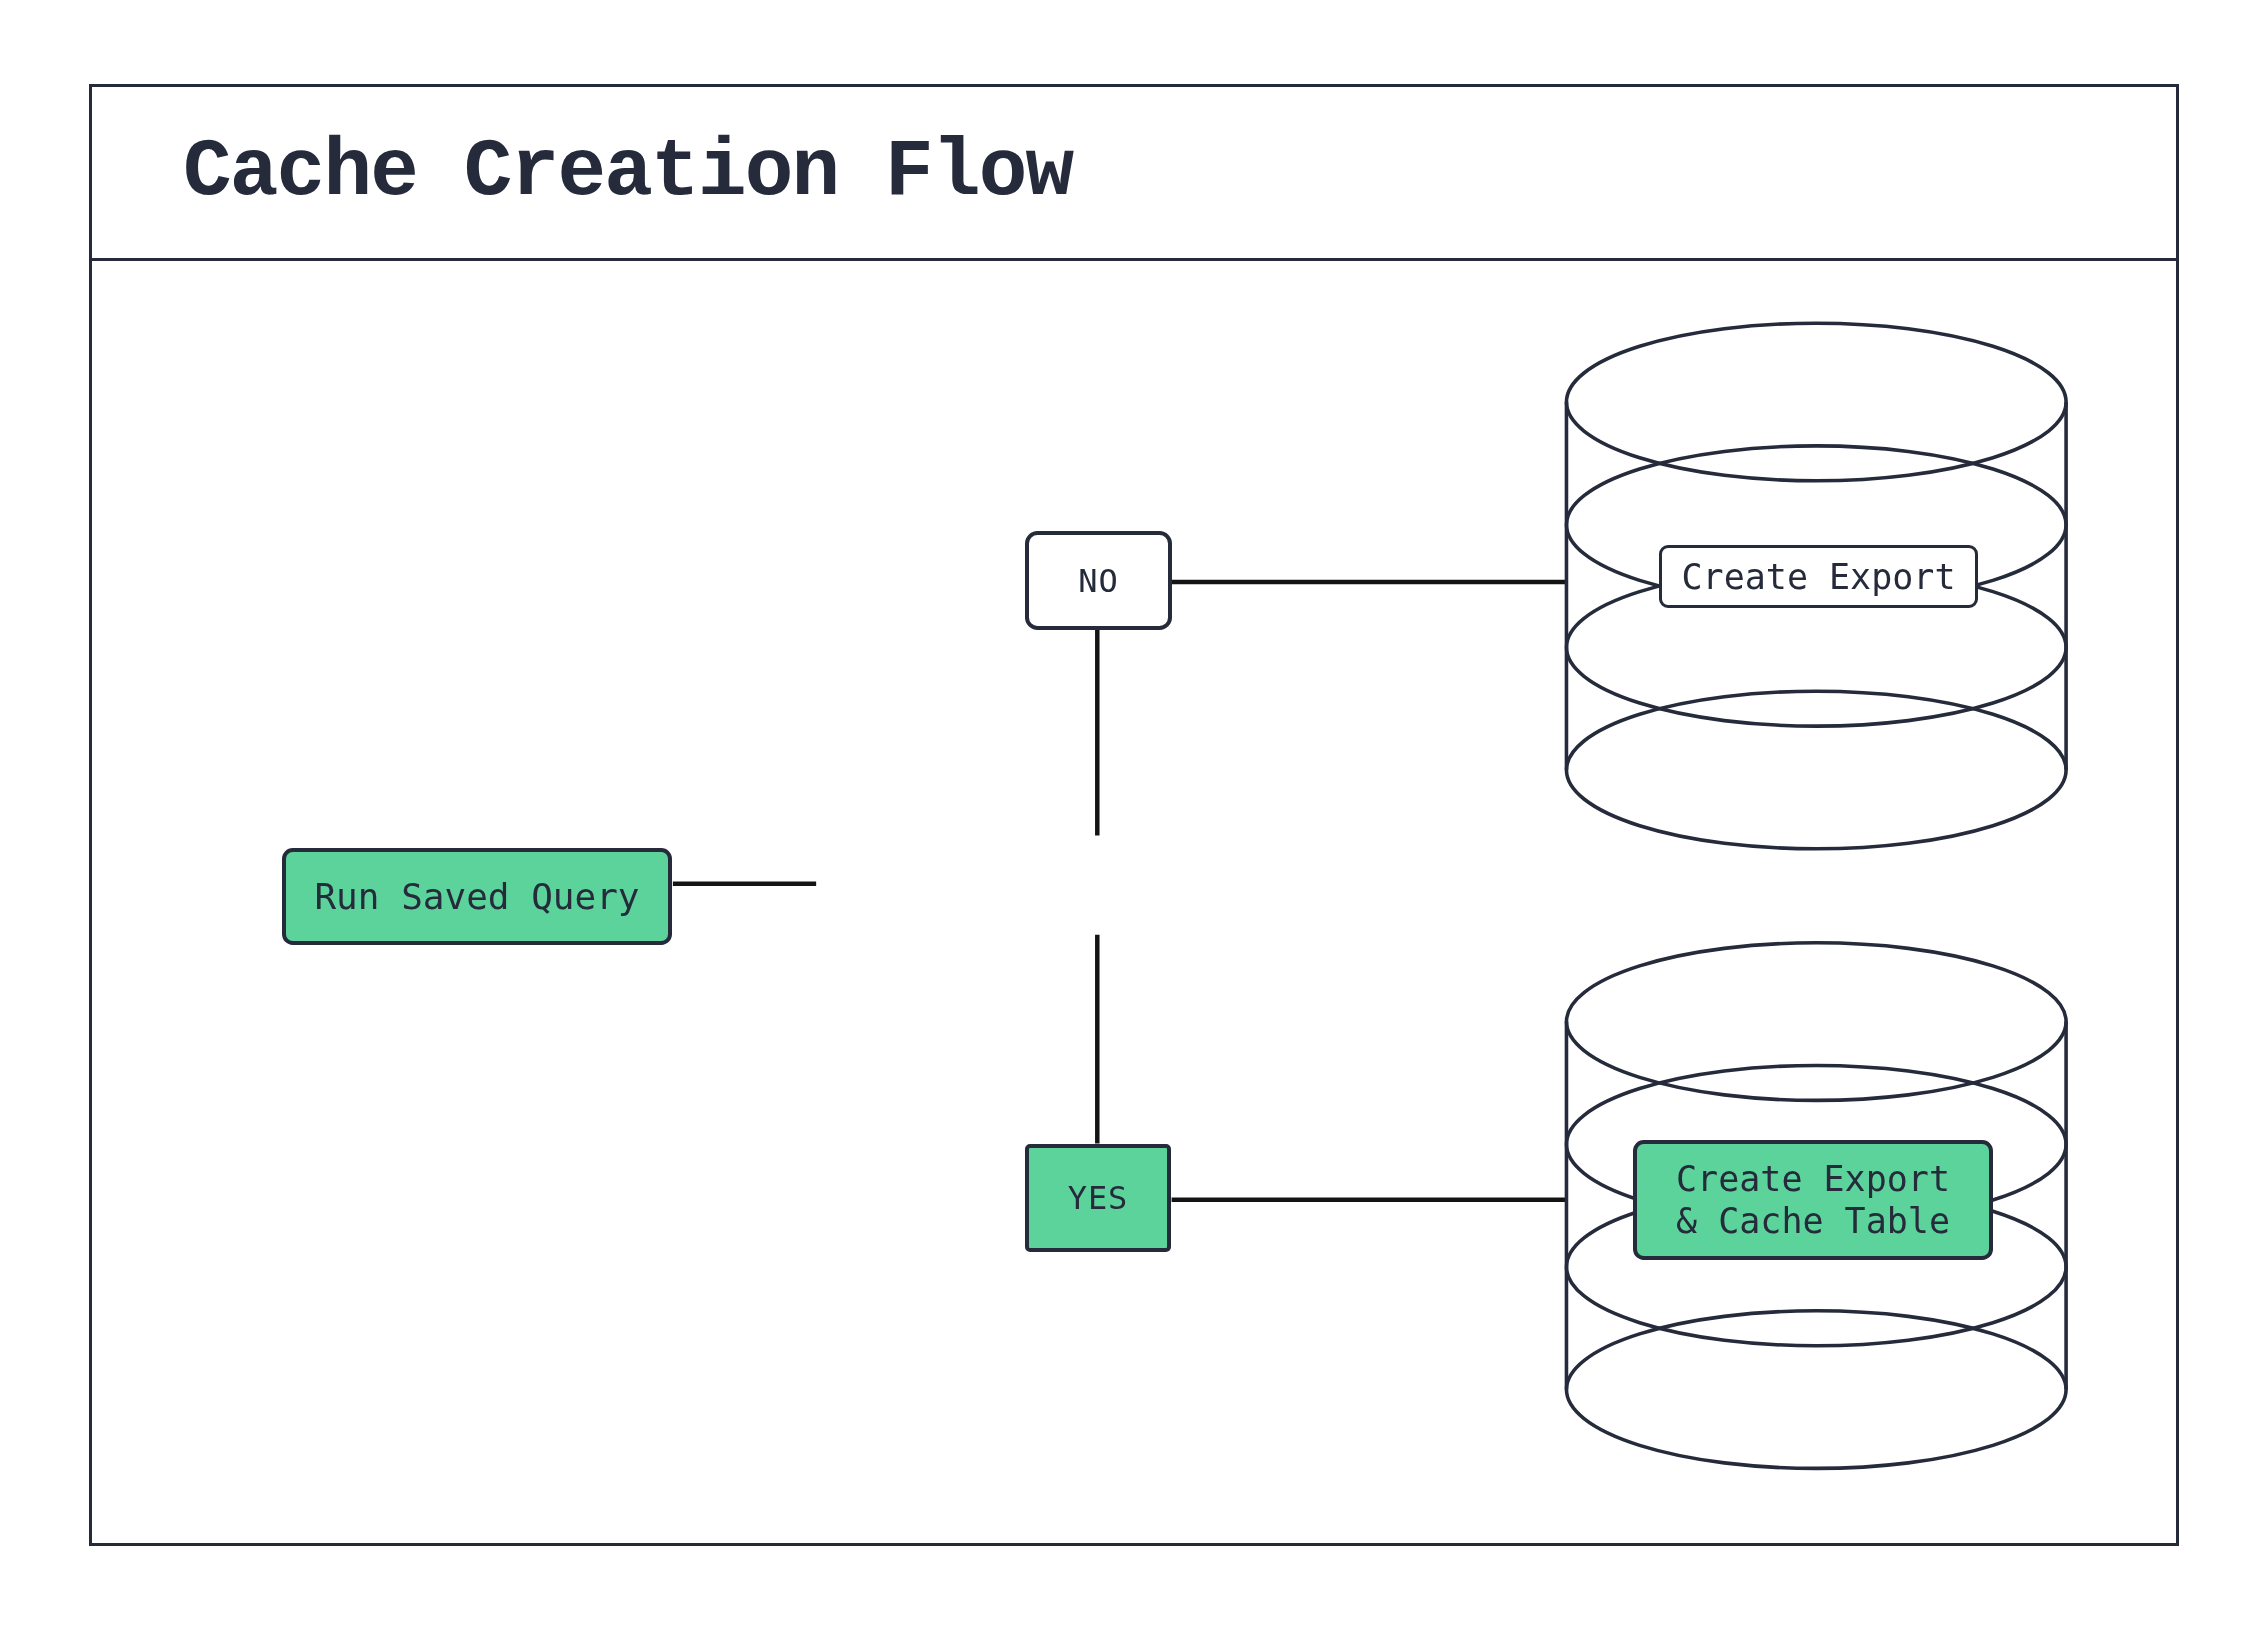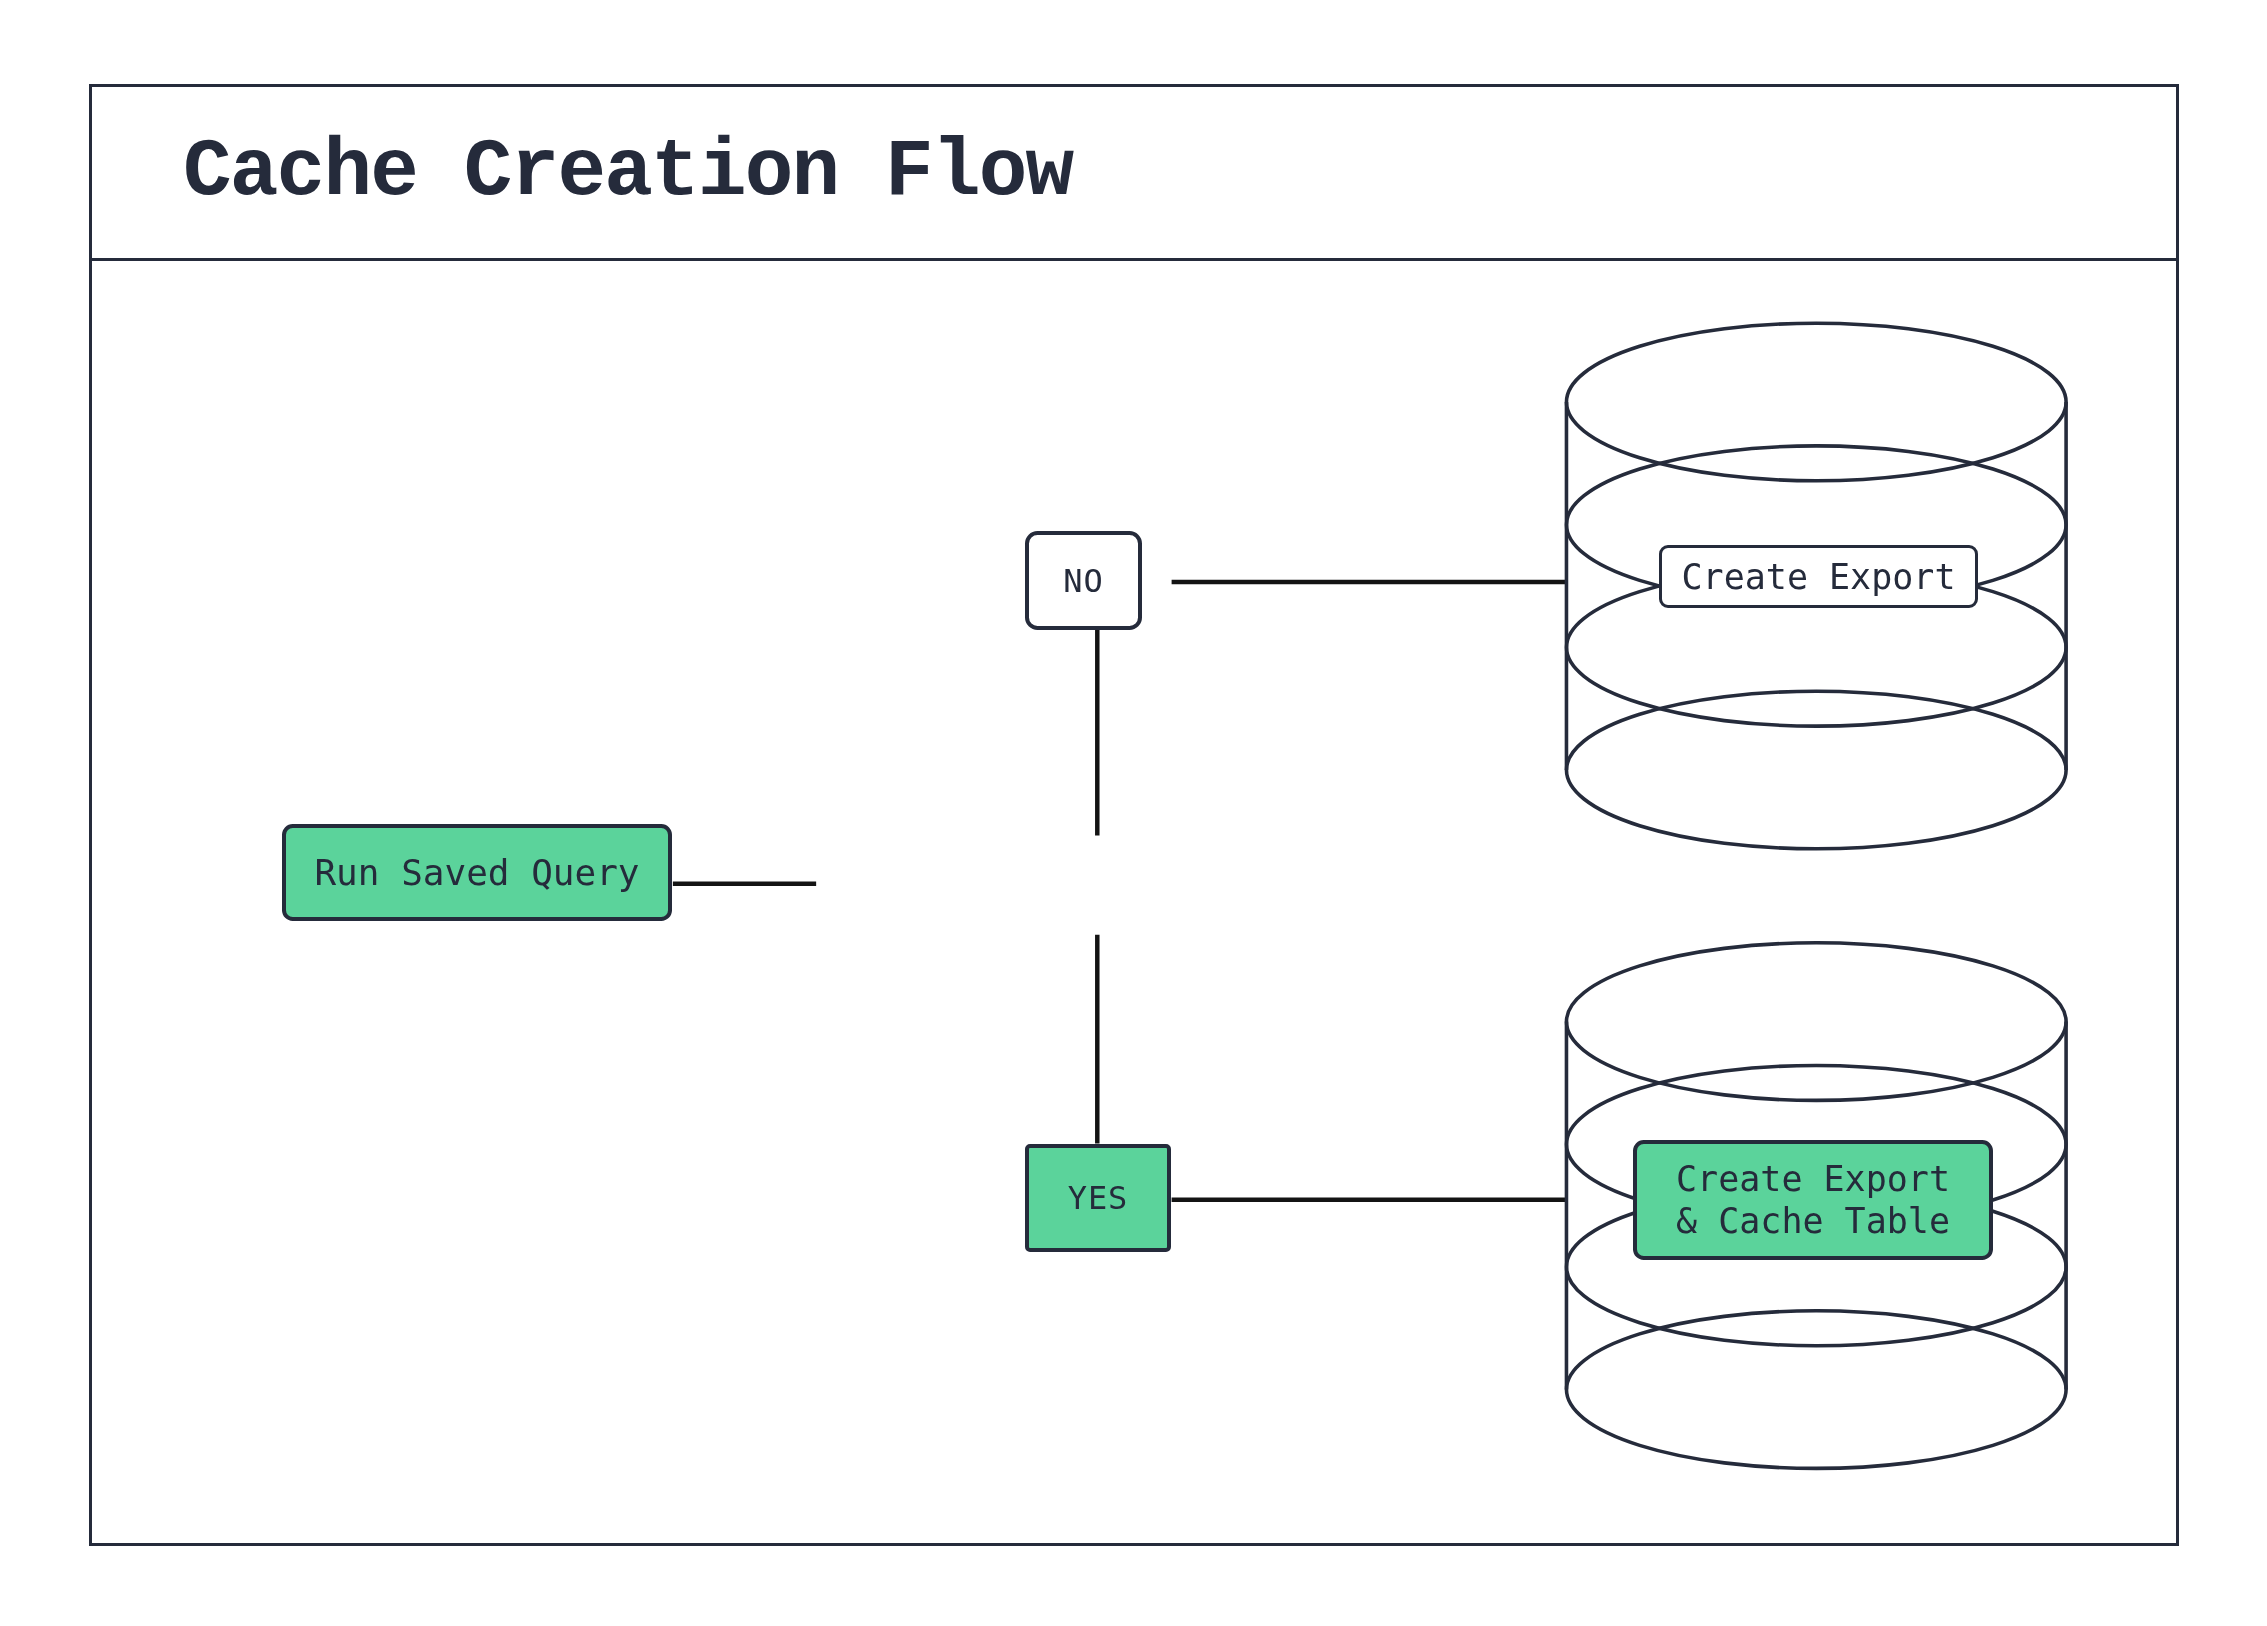--- a/index.html
+++ b/index.html
@@ -28,31 +28,31 @@
     font-size:81px;letter-spacing:-1.8px;color:var(--navy);
     padding-left:91px;white-space:nowrap;
   }
   .layer{position:absolute;left:0;top:0;width:2268px;height:1626px;}
   .node{
     position:absolute;box-sizing:border-box;display:flex;
     align-items:center;justify-content:center;text-align:center;
     white-space:nowrap;
   }
   .node-start{
-    left:282px;top:824px;width:390px;height:97px;
+    left:282px;top:848px;width:390px;height:97px;
     background:var(--green);border:4.5px solid var(--navy);border-radius:10.7px;
     font-size:36px;
   }
   .node-decision{
     left:816px;top:836px;width:595px;height:99px;
     background:var(--navy);border-radius:12.5px;color:var(--text_light);
     font-size:36px;
   }
   .node-no{
-    left:1025px;top:531px;width:117px;height:99px;
+    left:1025px;top:531px;width:147px;height:99px;
     background:var(--paper);border:4.5px solid var(--navy);border-radius:12.5px;
     font-size:32px;letter-spacing:0.9px;
   }
   .node-yes{
     left:1025px;top:1144px;width:146px;height:108px;
     background:var(--green);border:4.5px solid var(--navy);border-radius:5px;
     font-size:32px;letter-spacing:0.9px;
   }
   .node-export{
     left:1659px;top:545px;width:319px;height:63px;

